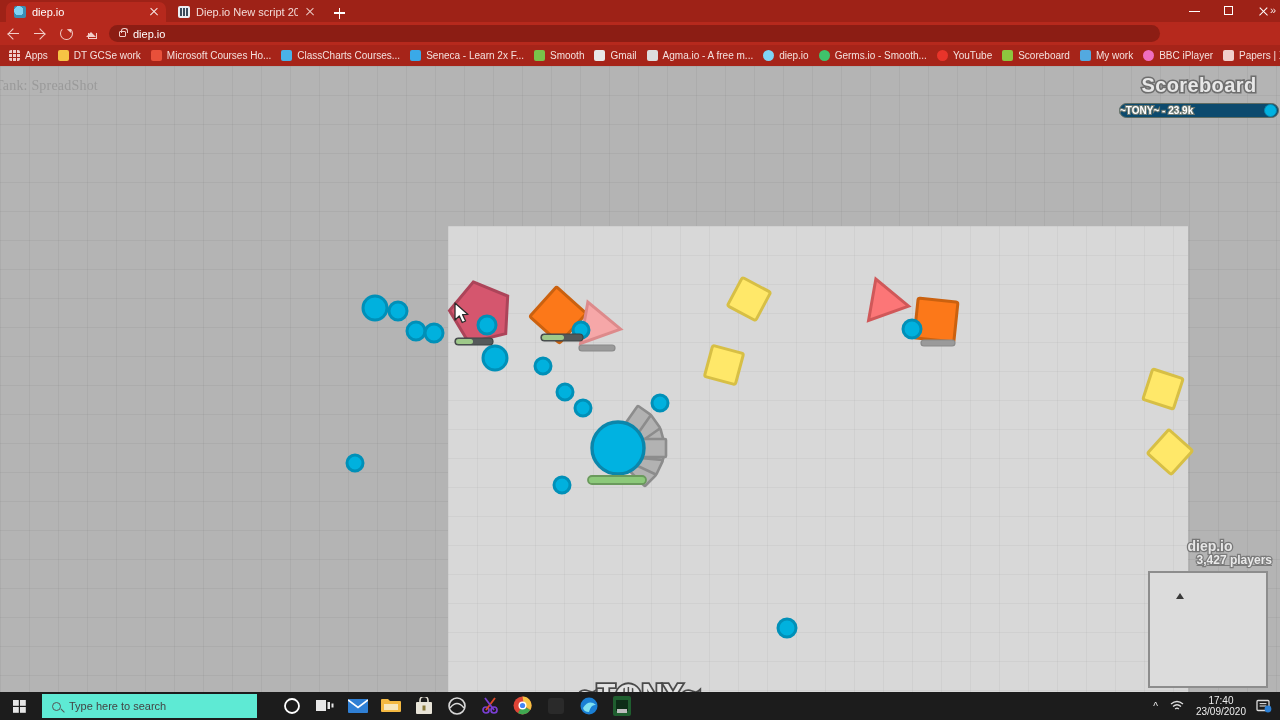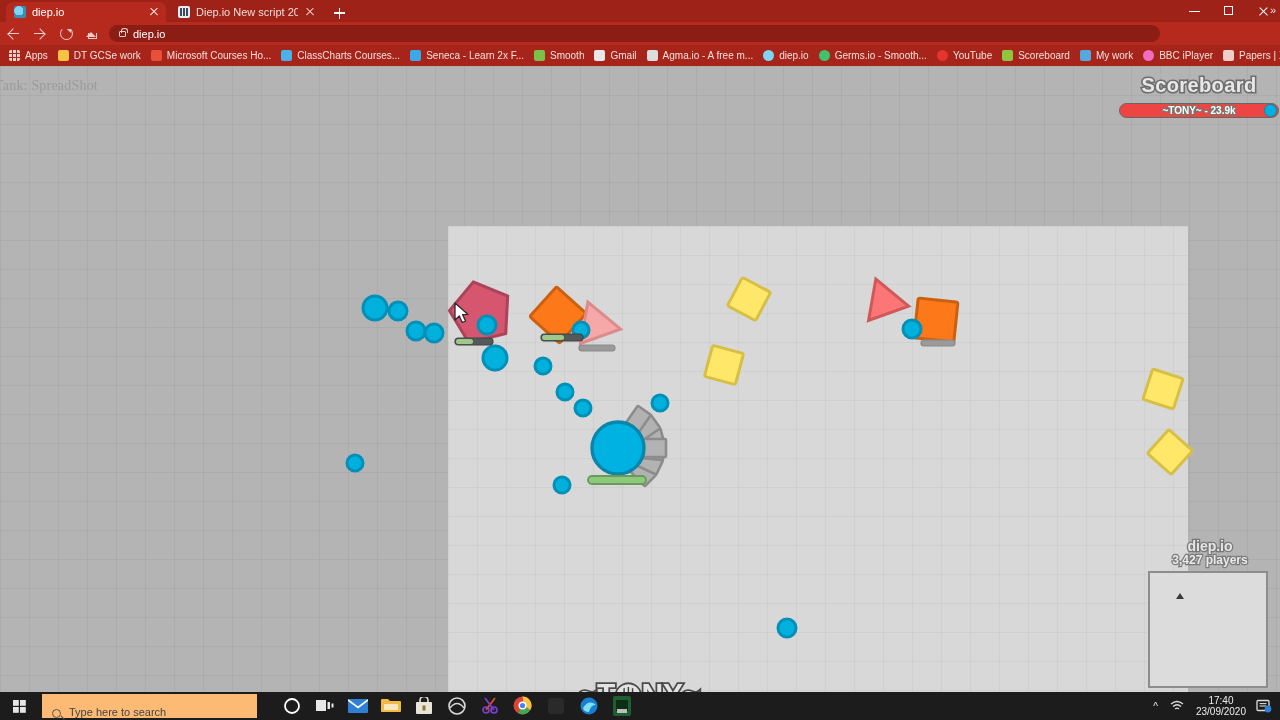--- a/index.html
+++ b/index.html
@@ -233,43 +233,44 @@
   }
   .sb-title {
     font-family: "Liberation Sans", sans-serif;
     font-weight: bold; font-size: 20px; color: #e8e8e8;
     -webkit-text-stroke: 3.2px #6e6e6e;
     paint-order: stroke fill;
     letter-spacing: .4px;
   }
   .sb-row {
     position: relative; margin-top: 6px; height: 15px;
-    border-radius: 8px; background: #ef4444;
+    border-radius: 8px; background: #0c4a6e;
     border: 1.6px solid #5f6b62;
-    display: flex; align-items: center; justify-content: center;
+    display: flex; align-items: center; justify-content: flex-start;
   }
   .sb-row .sb-name {
     font-size: 10px; font-weight: bold; color: #ffffff;
     -webkit-text-stroke: 2.2px #6f7a72; paint-order: stroke fill;
     white-space: nowrap;
   }
   .sb-dot {
     position: absolute; right: 1px; top: 0px; width: 13px; height: 13px;
     border-radius: 50%; background: #00b2e1; border: 1.4px solid #0b86ab;
   }
 
   .minimap-wrap { position: absolute; right: 8px; bottom: 4px; width: 124px; }
   .mm-title {
     text-align: center; font-size: 14px; font-weight: bold; color: #e6e6e6;
     -webkit-text-stroke: 2.6px #777; paint-order: stroke fill;
   }
   .mm-sub {
-    text-align: center; font-size: 12px; font-weight: bold; color: #eaeaea;
+    text-align: right; font-size: 12px; font-weight: bold; color: #eaeaea;
     -webkit-text-stroke: 2.4px #7a7a7a; paint-order: stroke fill;
     margin-top: -1px;
+    text-decoration: underline;
   }
   .mm-box {
     margin-top: 4px; width: 120px; height: 117px;
     background: #dcdcdc; border: 2.4px solid #8d8d8d;
     position: relative;
   }
   .mm-arrow {
     position: absolute; left: 26px; top: 20px;
     width: 0; height: 0;
     border-left: 4px solid transparent;
@@ -294,21 +295,21 @@
   .tb-start { width: 42px; height: 28px; position: relative; }
   .win-logo {
     position: absolute; left: 13px; top: 8px; width: 13px; height: 13px;
     background:
       linear-gradient(#e6e6e6 0 0) 0 0/5.8px 5.8px no-repeat,
       linear-gradient(#e6e6e6 0 0) 7.2px 0/5.8px 5.8px no-repeat,
       linear-gradient(#e6e6e6 0 0) 0 7.2px/5.8px 5.8px no-repeat,
       linear-gradient(#e6e6e6 0 0) 7.2px 7.2px/5.8px 5.8px no-repeat;
   }
   .tb-search {
-    width: 215px; height: 24px; background: #fdba74; display: flex; align-items: flex-end;
+    width: 215px; height: 24px; background: #5eead4; display: flex; align-items: center;
     padding-left: 10px; color: #444; font-size: 11px;
   }
   .mag {
     width: 9px; height: 9px; border: 1.4px solid #555; border-radius: 50%;
     position: relative; margin-right: 8px; flex: 0 0 9px;
   }
   .mag::after { content: ""; position: absolute; left: 7px; top: 7px; width: 5px; height: 1.4px; background: #555; transform: rotate(45deg); }
   .tb-apps { display: flex; align-items: center; margin-left: 18px; }
   .tbi { width: 33px; height: 28px; position: relative; }
   .tb-right { position: absolute; right: 0; top: 0; height: 28px; display: flex; align-items: center; color: #eee; font-size: 10px; }

